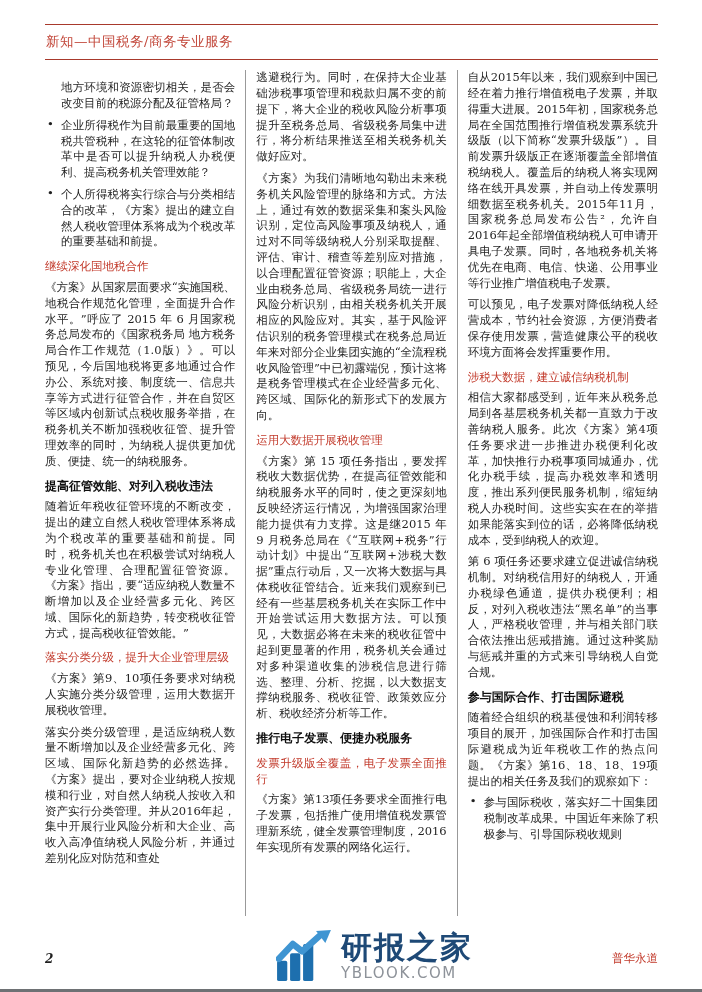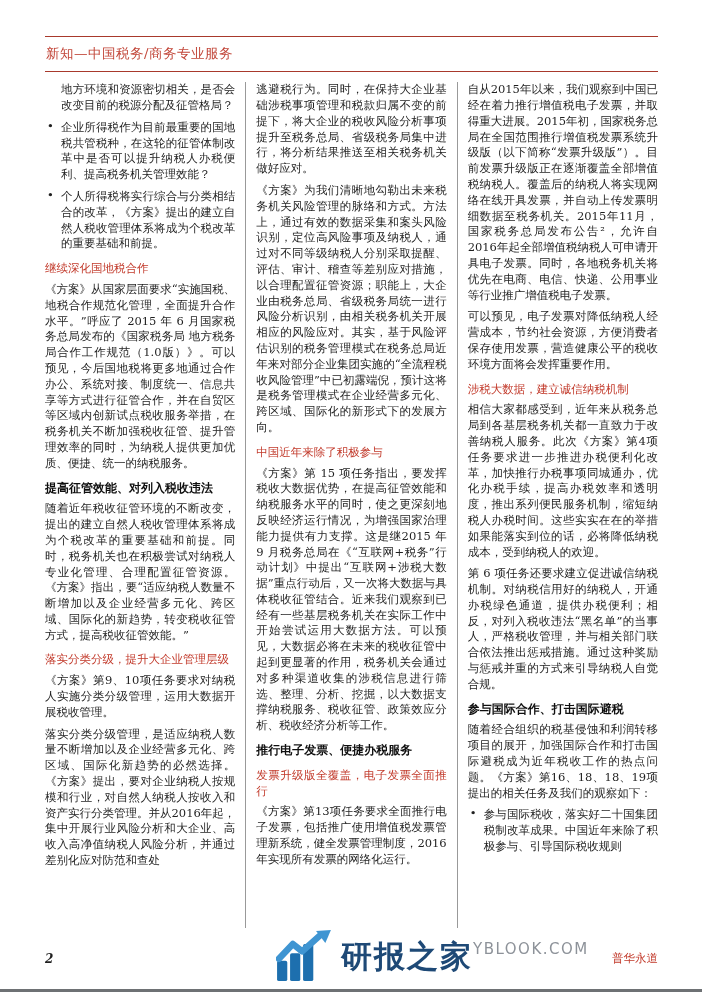--- a/index.html
+++ b/index.html
@@ -2,33 +2,33 @@
 <html><head>
 <meta charset="utf-8">
 <style>
   html,body { margin:0; padding:0; background:#e8e8e8; }
   .page {
     position:relative; width:702px; height:992px; margin:0 auto;
     background:#ffffff; overflow:hidden;
     font-family:"DejaVu Serif", serif;
   }
   
-  .head { padding:36px 44px 0 45px; }
+  .head { padding:24px 44px 0 45px; }
   .red-rule { border-top:1px solid #a8392c; height:0; }
   .doc-title {
     color:#c2473a; font-size:13.5px; letter-spacing:0.5px;
     padding:8px 0 10px 1px; line-height:1.2;
   }
   
   .columns {
     display:flex; align-items:stretch;
     margin:10px 44px 0 45px; height:846px; overflow:hidden;
   }
   .column { flex:1 1 0; min-width:0; overflow:hidden; padding:0 10px; }
-  .column:first-child { padding-left:0; }
+  .column:first-child { padding-left:0;margin-top:10px; }
   .column:last-child  { padding-right:0; }
   .column + .column { border-left:1px solid #999999; }
   .block {
     font-size:11.5px; line-height:15.8px; color:#1f1f1f;
     text-align:justify; text-justify:inter-character;
     margin:0 0 6px 0;
   }
   .heading_red   { color:#c23a2b; margin:9px 0 5px 0; }
   .heading_black { color:#0f0f0f; font-weight:bold; margin:9px 0 5px 0; font-size:12px; }
   .column .block:first-child { margin-top:0; }
@@ -44,21 +44,21 @@
     position:absolute; right:44px; bottom:26px;
     font-size:11.5px; color:#c23a2b;
   }
   
   .watermark {
     position:absolute; left:272px; top:928px;
     background:#ffffff; display:flex; align-items:center;
     padding:2px 10px 2px 4px;
   }
   .wm-icon { width:56px; height:52px; margin-right:9px; }
-  .wm-text { display:flex; font-family:"DejaVu Sans", sans-serif; }
+  .wm-text { display:flex; flex-direction:column; font-family:"DejaVu Sans", sans-serif; }
   .wm-name { font-size:31px; font-weight:bold; color:#1e4976; letter-spacing:2px; line-height:1.05; }
   .wm-domain { font-size:15px; color:#8d9299; letter-spacing:1.5px; line-height:1.1; margin-top:1px; }
   .bottom-strip {
     position:absolute; left:0; right:0; bottom:0; height:3px; background:#6e7174;
   }
 </style>
 </head>
 <body>
 
 <div class="page">
@@ -78,21 +78,21 @@
         <div class="block paragraph">《方案》从国家层面要求“实施国税、地税合作规范化管理，全面提升合作水平。”呼应了 2015 年 6 月国家税务总局发布的《国家税务局 地方税务局合作工作规范（1.0版）》。可以预见，今后国地税将更多地通过合作办公、系统对接、制度统一、信息共享等方式进行征管合作，并在自贸区等区域内创新试点税收服务举措，在税务机关不断加强税收征管、提升管理效率的同时，为纳税人提供更加优质、便捷、统一的纳税服务。</div>
         <div class="block heading_black">提高征管效能、对列入税收违法</div>
         <div class="block paragraph">随着近年税收征管环境的不断改变，提出的建立自然人税收管理体系将成为个税改革的重要基础和前提。同时，税务机关也在积极尝试对纳税人专业化管理、合理配置征管资源。《方案》指出，要“适应纳税人数量不断增加以及企业经营多元化、跨区域、国际化的新趋势，转变税收征管方式，提高税收征管效能。”</div>
         <div class="block heading_red">落实分类分级，提升大企业管理层级</div>
         <div class="block paragraph">《方案》第9、10项任务要求对纳税人实施分类分级管理，运用大数据开展税收管理。</div>
         <div class="block paragraph">落实分类分级管理，是适应纳税人数量不断增加以及企业经营多元化、跨区域、国际化新趋势的必然选择。《方案》提出，要对企业纳税人按规模和行业，对自然人纳税人按收入和资产实行分类管理。并从2016年起，集中开展行业风险分析和大企业、高收入高净值纳税人风险分析，并通过差别化应对防范和查处</div>
       </div>
       <div class="column">
         <div class="block paragraph">逃避税行为。同时，在保持大企业基础涉税事项管理和税款归属不变的前提下，将大企业的税收风险分析事项提升至税务总局、省级税务局集中进行，将分析结果推送至相关税务机关做好应对。</div>
         <div class="block paragraph">《方案》为我们清晰地勾勒出未来税务机关风险管理的脉络和方式。方法上，通过有效的数据采集和案头风险识别，定位高风险事项及纳税人，通过对不同等级纳税人分别采取提醒、评估、审计、稽查等差别应对措施，以合理配置征管资源；职能上，大企业由税务总局、省级税务局统一进行风险分析识别，由相关税务机关开展相应的风险应对。其实，基于风险评估识别的税务管理模式在税务总局近年来对部分企业集团实施的“全流程税收风险管理”中已初露端倪，预计这将是税务管理模式在企业经营多元化、跨区域、国际化的新形式下的发展方向。</div>
-        <div class="block heading_red">中国近年来除了积极参与</div>
+        <div class="block heading_red">运用大数据开展税收管理</div>
         <div class="block paragraph">《方案》第 15 项任务指出，要发挥税收大数据优势，在提高征管效能和纳税服务水平的同时，使之更深刻地反映经济运行情况，为增强国家治理能力提供有力支撑。这是继2015 年 9 月税务总局在《“互联网+税务”行动计划》中提出“互联网+涉税大数据”重点行动后，又一次将大数据与具体税收征管结合。近来我们观察到已经有一些基层税务机关在实际工作中开始尝试运用大数据方法。可以预见，大数据必将在未来的税收征管中起到更显著的作用，税务机关会通过对多种渠道收集的涉税信息进行筛选、整理、分析、挖掘，以大数据支撑纳税服务、税收征管、政策效应分析、税收经济分析等工作。</div>
         <div class="block heading_black">推行电子发票、便捷办税服务</div>
         <div class="block heading_red">发票升级版全覆盖，电子发票全面推行</div>
         <div class="block paragraph">《方案》第13项任务要求全面推行电子发票，包括推广使用增值税发票管理新系统，健全发票管理制度，2016年实现所有发票的网络化运行。</div>
       </div>
       <div class="column">
         <div class="block paragraph">自从2015年以来，我们观察到中国已经在着力推行增值税电子发票，并取得重大进展。2015年初，国家税务总局在全国范围推行增值税发票系统升级版（以下简称“发票升级版”）。目前发票升级版正在逐渐覆盖全部增值税纳税人。覆盖后的纳税人将实现网络在线开具发票，并自动上传发票明细数据至税务机关。2015年11月，国家税务总局发布公告²，允许自2016年起全部增值税纳税人可申请开具电子发票。同时，各地税务机关将优先在电商、电信、快递、公用事业等行业推广增值税电子发票。</div>
         <div class="block paragraph">可以预见，电子发票对降低纳税人经营成本，节约社会资源，方便消费者保存使用发票，营造健康公平的税收环境方面将会发挥重要作用。</div>
         <div class="block heading_red">涉税大数据，建立诚信纳税机制</div>
         <div class="block paragraph">相信大家都感受到，近年来从税务总局到各基层税务机关都一直致力于改善纳税人服务。此次《方案》第4项任务要求进一步推进办税便利化改革，加快推行办税事项同城通办，优化办税手续，提高办税效率和透明度，推出系列便民服务机制，缩短纳税人办税时间。这些实实在在的举措如果能落实到位的话，必将降低纳税成本，受到纳税人的欢迎。</div>

